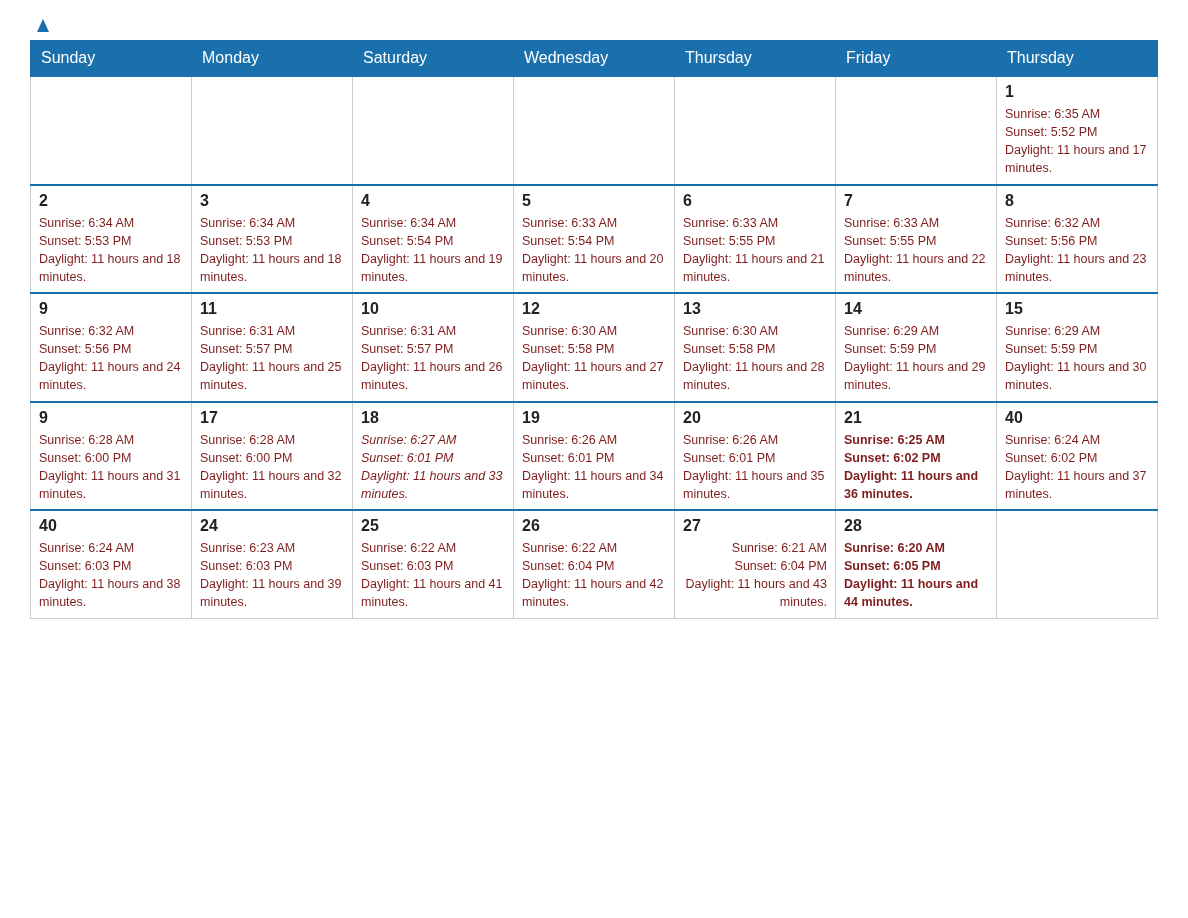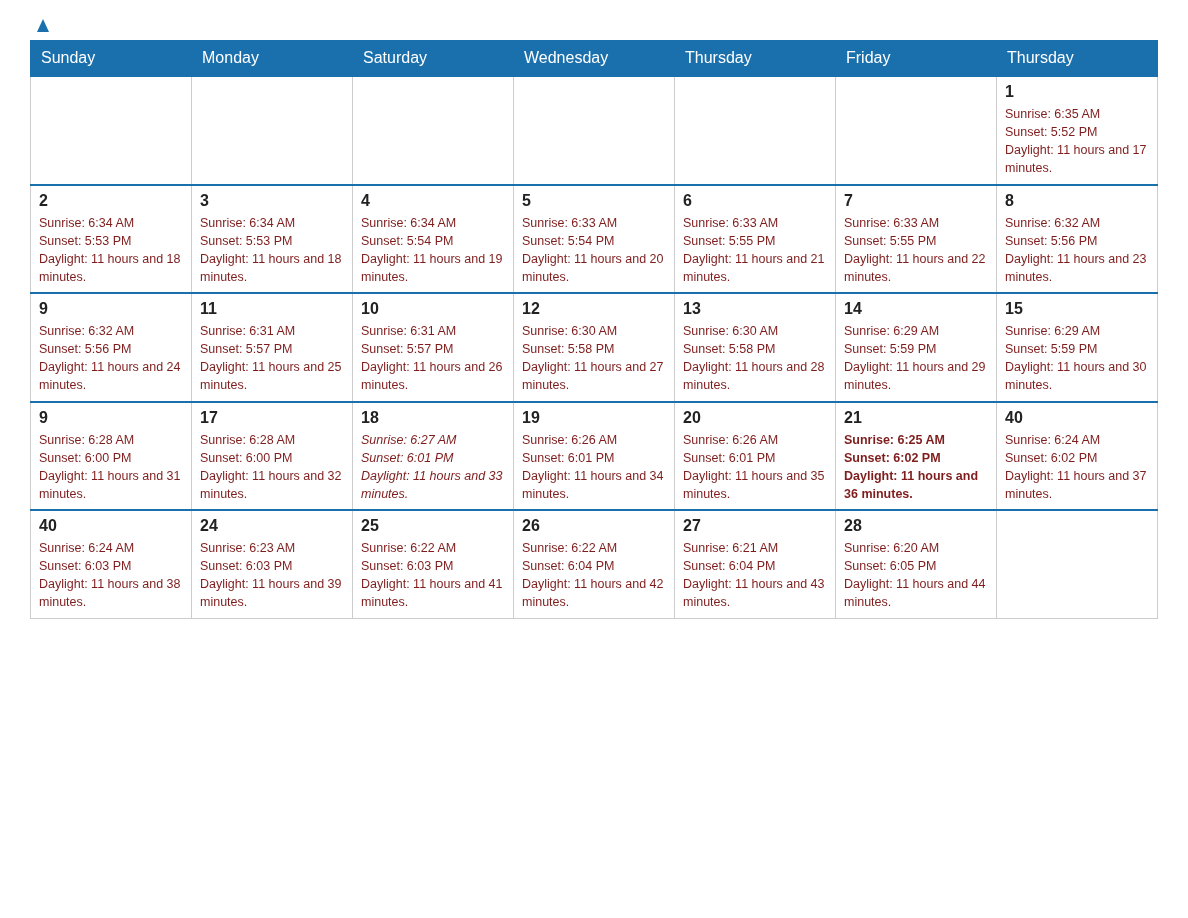--- a/index.html
+++ b/index.html
@@ -294,26 +294,26 @@
 Daylight: 11 hours and 41 minutes.</div>
         </td>
         <td>
           <span class="day-number">26</span>
           <div class="day-info" style="white-space: pre-line;">Sunrise: 6:22 AM
 Sunset: 6:04 PM
 Daylight: 11 hours and 42 minutes.</div>
         </td>
         <td>
           <span class="day-number">27</span>
-          <div class="day-info" style="white-space: pre-line;">Sunrise: 6:21 AM
+          <div class="day-info" style="white-space: pre-line; text-align: right;">Sunrise: 6:21 AM
 Sunset: 6:04 PM
 Daylight: 11 hours and 43 minutes.</div>
         </td>
         <td>
           <span class="day-number">28</span>
-          <div class="day-info" style="white-space: pre-line;">Sunrise: 6:20 AM
+          <div class="day-info" style="white-space: pre-line; font-weight: bold;">Sunrise: 6:20 AM
 Sunset: 6:05 PM
 Daylight: 11 hours and 44 minutes.</div>
         </td>
         <td class="empty"></td>
       </tr>
     </tbody>
 </table>
 
 </body></html>

